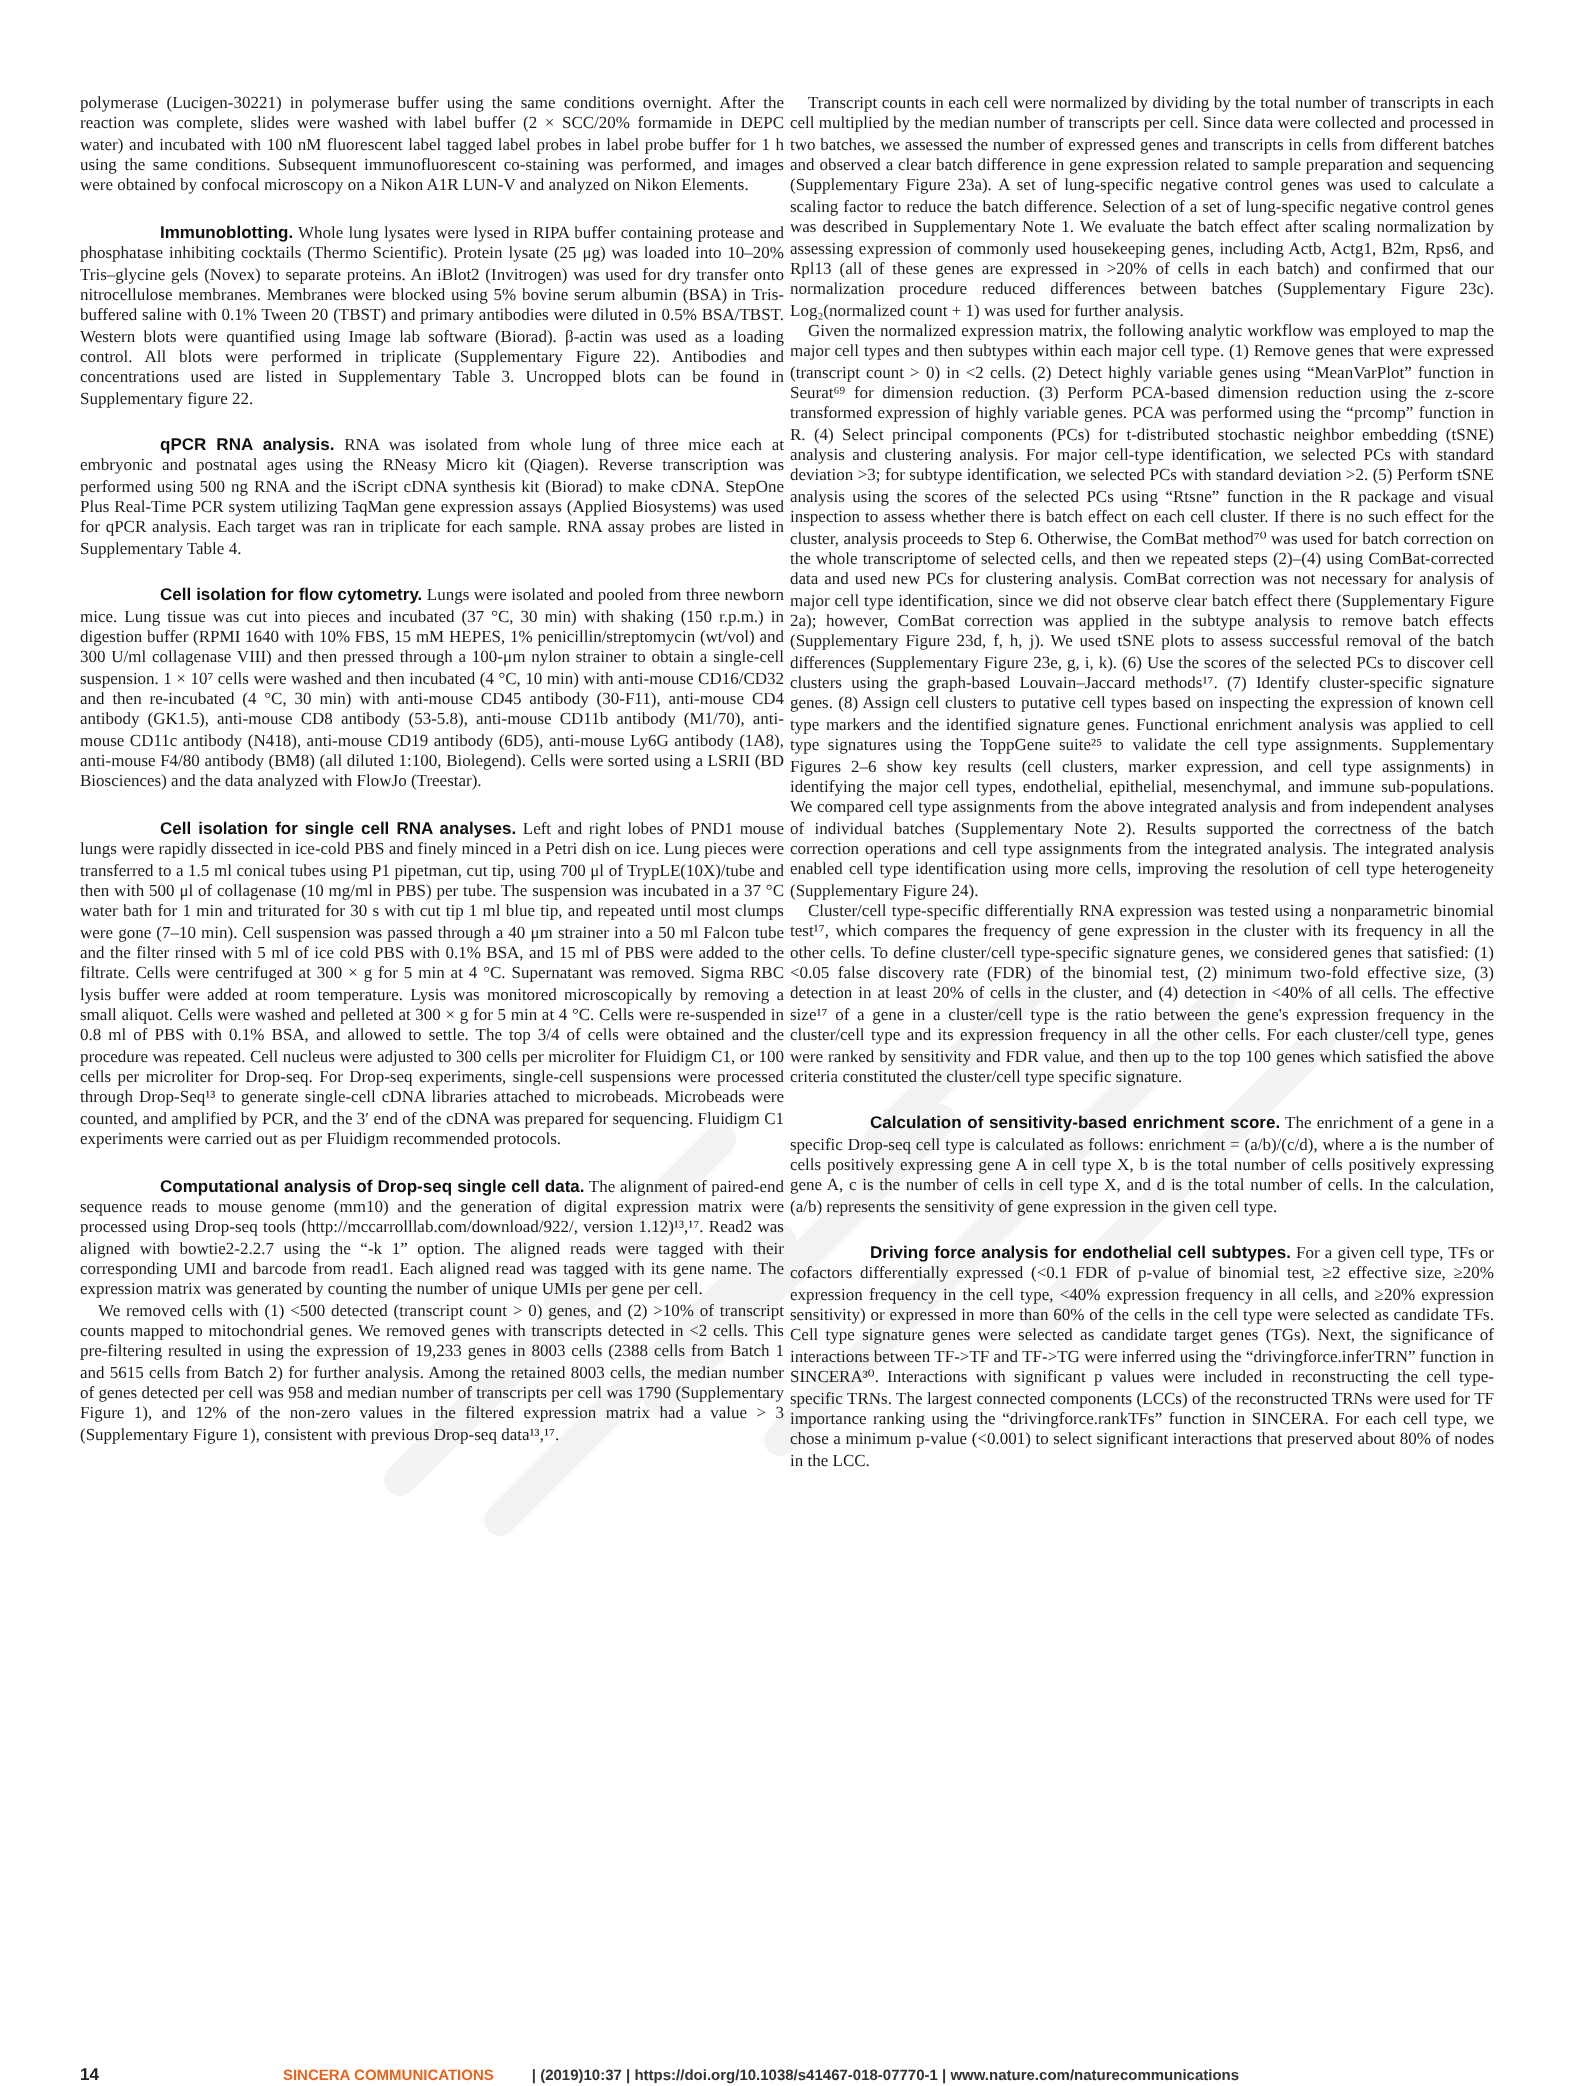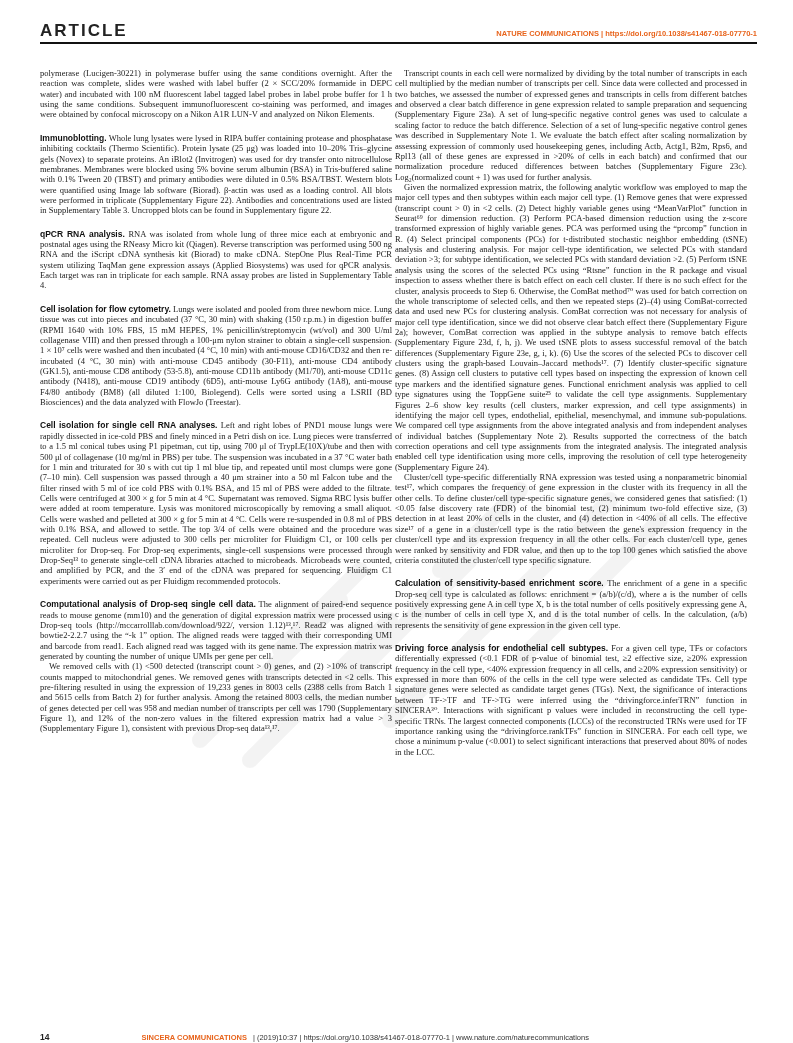--- a/index.html
+++ b/index.html
@@ -15,41 +15,37 @@
   .article-label{font-family:"Liberation Sans","DejaVu Sans",sans-serif;
     font-size:17px;font-weight:600;letter-spacing:2px;color:#222;line-height:1;}
   .journal-ref{font-family:"Liberation Sans","DejaVu Sans",sans-serif;
     font-size:7.5px;font-weight:bold;color:#e8641c;line-height:1;padding-bottom:2px;}
   
   .columns{display:flex;gap:3px;margin-top:24px;position:relative;z-index:2;}
   .col{width:352px;}
   .para{margin:0;font-size:8.5px;line-height:1.22;text-align:justify;}
   .para.indent{text-indent:9px;}
   .section{margin-top:13px;}
-  .runin{font-family:"Liberation Sans","DejaVu Sans",sans-serif;font-weight:bold;color:#111;}
+  .runin{font-family:"Liberation Sans","DejaVu Sans",sans-serif;font-weight:bold;color:#111;margin-left:40px;}
   
   .watermark{position:absolute;left:140px;top:320px;width:540px;height:470px;
     z-index:1;opacity:0.16;pointer-events:none;}
   
   .footer{position:absolute;left:40px;right:36px;top:1032px;
     font-family:"Liberation Sans","DejaVu Sans",sans-serif;font-size:7.5px;
     display:flex;align-items:baseline;z-index:2;}
   .page-number{font-weight:bold;color:#222;font-size:8.5px;}
   .footer-journal{color:#e8641c;font-weight:bold;margin-left:92px;}
-  .footer-citation{color:#333;margin-left:6px;}
+  .footer-citation{color:#333;margin-left:19px;font-weight:bold;}
 </style>
 </head>
 <body>
 
 <div class="page">
 
-  <div class="header">
-    <div class="article-label">ARTICLE</div>
-    <div class="journal-ref">NATURE COMMUNICATIONS | https://doi.org/10.1038/s41467-018-07770-1</div>
-  </div>
 
   <div class="columns">
 
     <div class="col">
       <p class="para">polymerase (Lucigen-30221) in polymerase buffer using the same conditions overnight. After the reaction was complete, slides were washed with label buffer (2 × SCC/20% formamide in DEPC water) and incubated with 100 nM fluorescent label tagged label probes in label probe buffer for 1 h using the same conditions. Subsequent immunofluorescent co-staining was performed, and images were obtained by confocal microscopy on a Nikon A1R LUN-V and analyzed on Nikon Elements.</p>
 
       <p class="para section"><span class="runin">Immunoblotting.</span> <span>Whole lung lysates were lysed in RIPA buffer containing protease and phosphatase inhibiting cocktails (Thermo Scientific). Protein lysate (25 μg) was loaded into 10–20% Tris–glycine gels (Novex) to separate proteins. An iBlot2 (Invitrogen) was used for dry transfer onto nitrocellulose membranes. Membranes were blocked using 5% bovine serum albumin (BSA) in Tris-buffered saline with 0.1% Tween 20 (TBST) and primary antibodies were diluted in 0.5% BSA/TBST. Western blots were quantified using Image lab software (Biorad). β-actin was used as a loading control. All blots were performed in triplicate (Supplementary Figure 22). Antibodies and concentrations used are listed in Supplementary Table 3. Uncropped blots can be found in Supplementary figure 22.</span></p>
 
       <p class="para section"><span class="runin">qPCR RNA analysis.</span> <span>RNA was isolated from whole lung of three mice each at embryonic and postnatal ages using the RNeasy Micro kit (Qiagen). Reverse transcription was performed using 500 ng RNA and the iScript cDNA synthesis kit (Biorad) to make cDNA. StepOne Plus Real-Time PCR system utilizing TaqMan gene expression assays (Applied Biosystems) was used for qPCR analysis. Each target was ran in triplicate for each sample. RNA assay probes are listed in Supplementary Table 4.</span></p>
 

